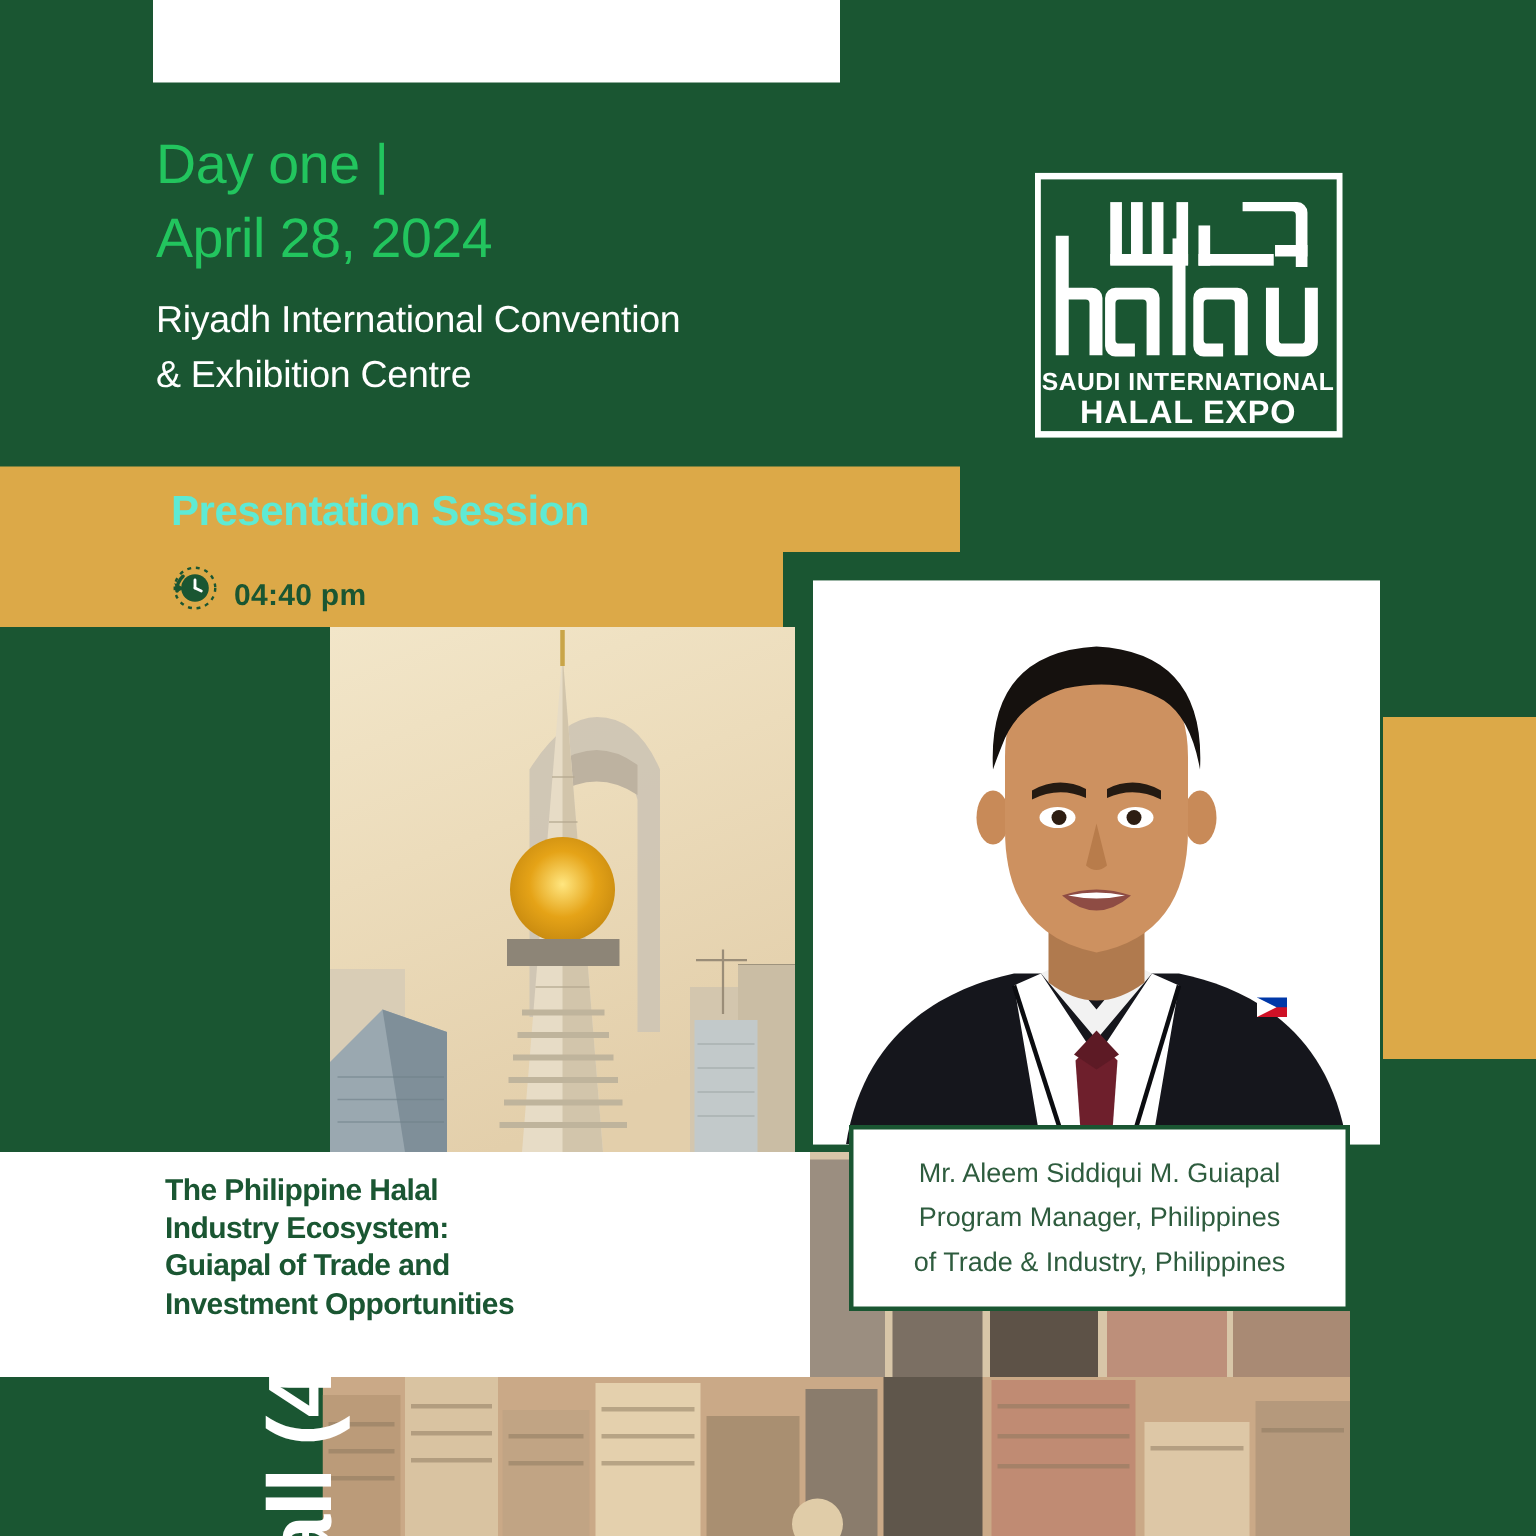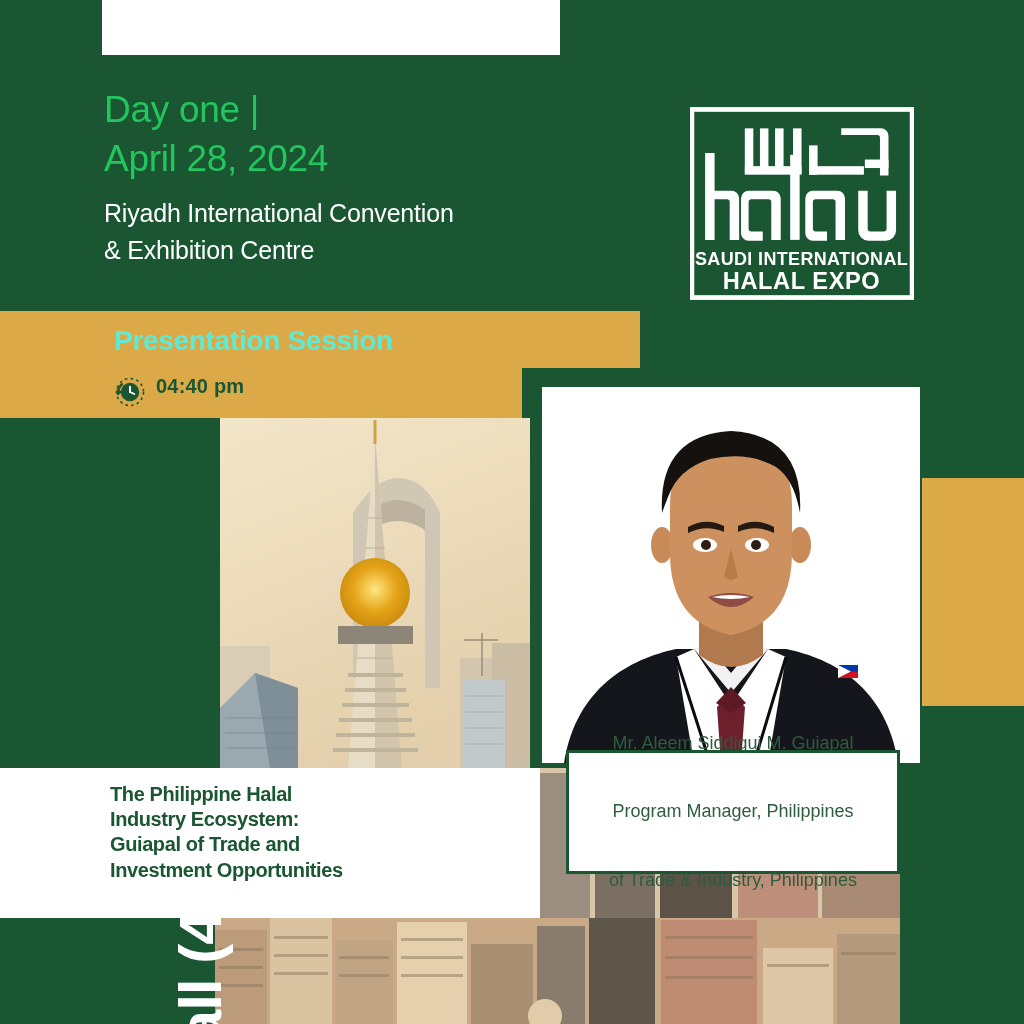--- a/index.html
+++ b/index.html
@@ -16,26 +16,26 @@
   .gold-band{position:absolute;left:0;top:311px;width:640px;height:57px;background:#dca948;}
   .gold-band-2{position:absolute;left:0;top:368px;width:522px;height:50px;background:#dca948;}
   .gold-right-block{position:absolute;left:922px;top:478px;width:102px;height:228px;background:#dca948;}
 
   
   .header-text{position:absolute;left:104px;top:86px;width:560px;}
   .day-line{color:#22c55e;font-size:37px;font-weight:normal;line-height:1.32;letter-spacing:-0.3px;}
   .venue-line{color:#ffffff;font-size:25px;font-weight:500;line-height:1.42;margin-top:12px;letter-spacing:-0.2px;}
 
   
-  .logo{position:absolute;left:690px;top:102px;width:224px;height:203px;}
+  .logo{position:absolute;left:690px;top:102px;width:205px;height:203px;}
   .logo svg{display:block;width:100%;height:100%;}
 
   
   .session-title{position:absolute;left:114px;top:325px;color:#5eead4;font-size:28px;font-weight:bold;letter-spacing:-0.3px;}
-  .time-row{position:absolute;left:112px;top:375px;display:flex;align-items:flex-start;gap:10px;}
+  .time-row{position:absolute;left:112px;top:375px;display:flex;align-items:flex-end;gap:10px;}
   .clock-icon{width:34px;height:34px;flex:none;}
   .time-text{color:#1a5632;font-size:20px;font-weight:bold;letter-spacing:0.2px;}
 
   
   .hall-vertical{
     position:absolute;left:-2px;top:432px;width:230px;height:115px;
     transform:rotate(-90deg);transform-origin:center center;
     display:flex;align-items:center;justify-content:center;
     color:#ffffff;font-size:60px;font-weight:bold;letter-spacing:-1px;
   }
@@ -48,21 +48,21 @@
 
   
   .speaker-card{position:absolute;left:542px;top:387px;width:378px;height:376px;background:#ffffff;overflow:hidden;}
   .speaker-card svg{display:block;width:100%;height:100%;}
 
   
   .speaker-namebox{
     position:absolute;left:566px;top:750px;width:334px;height:124px;
     background:#ffffff;border:3px solid #1a5632;
     display:flex;flex-direction:column;align-items:center;justify-content:center;
-    box-sizing:border-box;padding:6px 22px;gap:39px;
+    box-sizing:border-box;padding:6px 22px;
   }
   .speaker-namebox div{color:#2e5c3e;font-size:18px;line-height:1.62;white-space:nowrap;font-weight:500;}
 
   
   .title-box{position:absolute;left:0;top:768px;width:540px;height:150px;background:#ffffff;}
   .title-text{position:absolute;left:110px;top:782px;width:430px;color:#1a5632;font-size:20px;font-weight:bold;line-height:1.26;letter-spacing:-0.4px;}
 </style>
 </head>
 <body>
 

